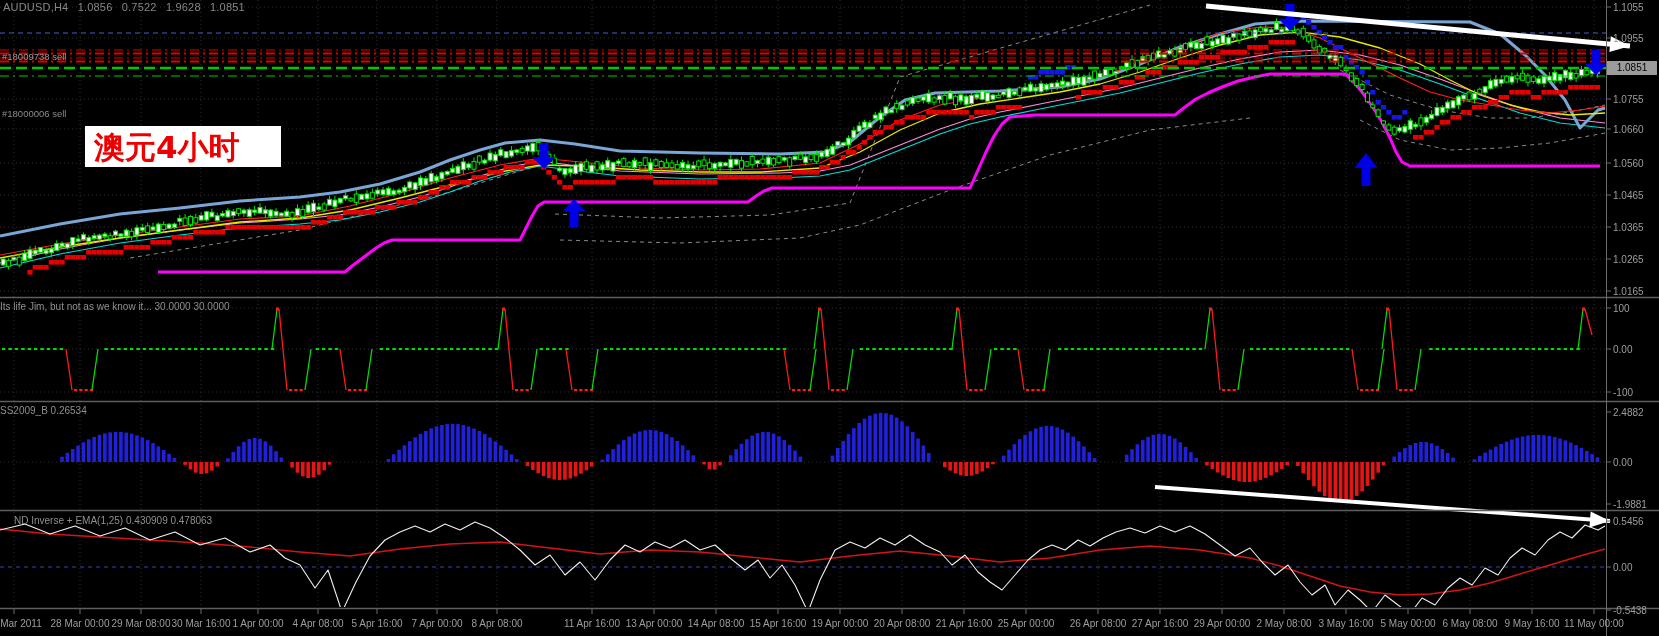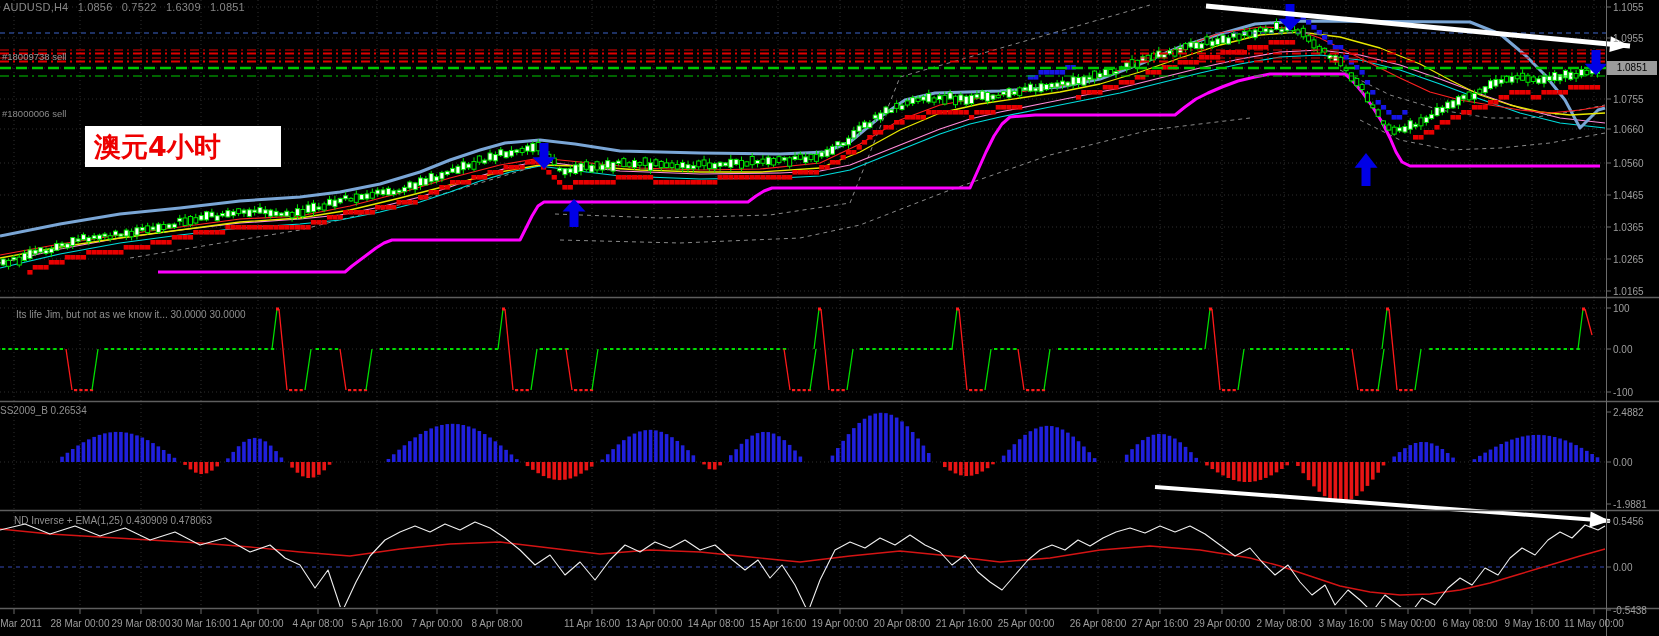--- a/index.html
+++ b/index.html
@@ -4,25 +4,25 @@
 <style>
   html,body{margin:0;padding:0;background:#000;}
   body{width:1659px;height:636px;overflow:hidden;font-family:"Liberation Sans",sans-serif;position:relative;}
   #stage{position:absolute;left:0;top:0;width:1659px;height:636px;}
   svg{position:absolute;left:0;top:0;}
   .lbl{position:absolute;color:#8f8f8f;font-size:10px;white-space:nowrap;z-index:5;}
   #ohlc-readout{top:1px;left:3px;font-size:11px;color:#878787;letter-spacing:.2px;}
   #ohlc-readout span{margin-right:6px;}
   #order-label-1{top:51px;left:2px;font-size:9.5px;color:#9a9a9a;}
   #order-label-2{top:63px;left:2px;font-size:9.5px;color:#8a8a8a;margin-top:45px;}
-  #panel2-label{top:301px;left:16px;margin-top:8px;}
+  #panel2-label{top:301px;left:0px;}
   #panel3-label{top:405px;left:0px;}
   #panel4-label{top:515px;left:14px;}
   #annotation-box{position:absolute;left:85px;top:126px;width:196px;height:41px;background:#ffffff;z-index:6;}
-  #annotation-box span{display:block;padding:4px 0 0 9px;font-size:27px;line-height:34px;font-weight:bold;color:#ee0000;font-family:"DejaVu Sans","Liberation Sans",sans-serif;}
+  #annotation-box span{display:block;padding:4px 0 0 9px;font-size:31px;line-height:34px;font-weight:bold;color:#ee0000;font-family:"DejaVu Sans","Liberation Sans",sans-serif;}
   #price-box{position:absolute;left:1607px;top:61px;width:50px;height:14px;background:#9c9c9c;color:#000;font-size:10px;line-height:14px;text-align:center;z-index:6;}
 </style>
 </head>
 <body>
 
 <div id="stage">
   <svg id="cv" width="1659" height="636">
       <defs>
         <clipPath id="cpMain">
           <rect x="0" y="0" width="1606" height="297"></rect>
@@ -1613,21 +1613,21 @@
         <text x="1532" y="627" fill="#9d9d9d" font-size="10" text-anchor="middle" font-family="&quot;Liberation Sans&quot;,sans-serif">9 May 16:00</text>
         <line x1="1594" y1="609" x2="1594" y2="614" stroke="#6b6b6b" stroke-width="1"></line>
         <text x="1594" y="627" fill="#9d9d9d" font-size="10" text-anchor="middle" font-family="&quot;Liberation Sans&quot;,sans-serif">11 May 00:00</text>
       </g>
     </svg>
 
   <div class="lbl" id="ohlc-readout">
     <span>AUDUSD,H4</span>
     <span>1.0856</span>
     <span>0.7522</span>
-    <span>1.6309</span>
+    <span>1.9628</span>
     <span>1.0851</span>
   </div>
 
   <div class="lbl" id="order-label-1">#18009738 sell</div>
   <div class="lbl" id="order-label-2">#18000006 sell</div>
 
   <div class="lbl" id="panel2-label">Its life Jim, but not as we know it...  30.0000 30.0000</div>
   <div class="lbl" id="panel3-label">SS2009_B 0.26534</div>
   <div class="lbl" id="panel4-label">ND Inverse + EMA(1,25) 0.430909 0.478063</div>
 

